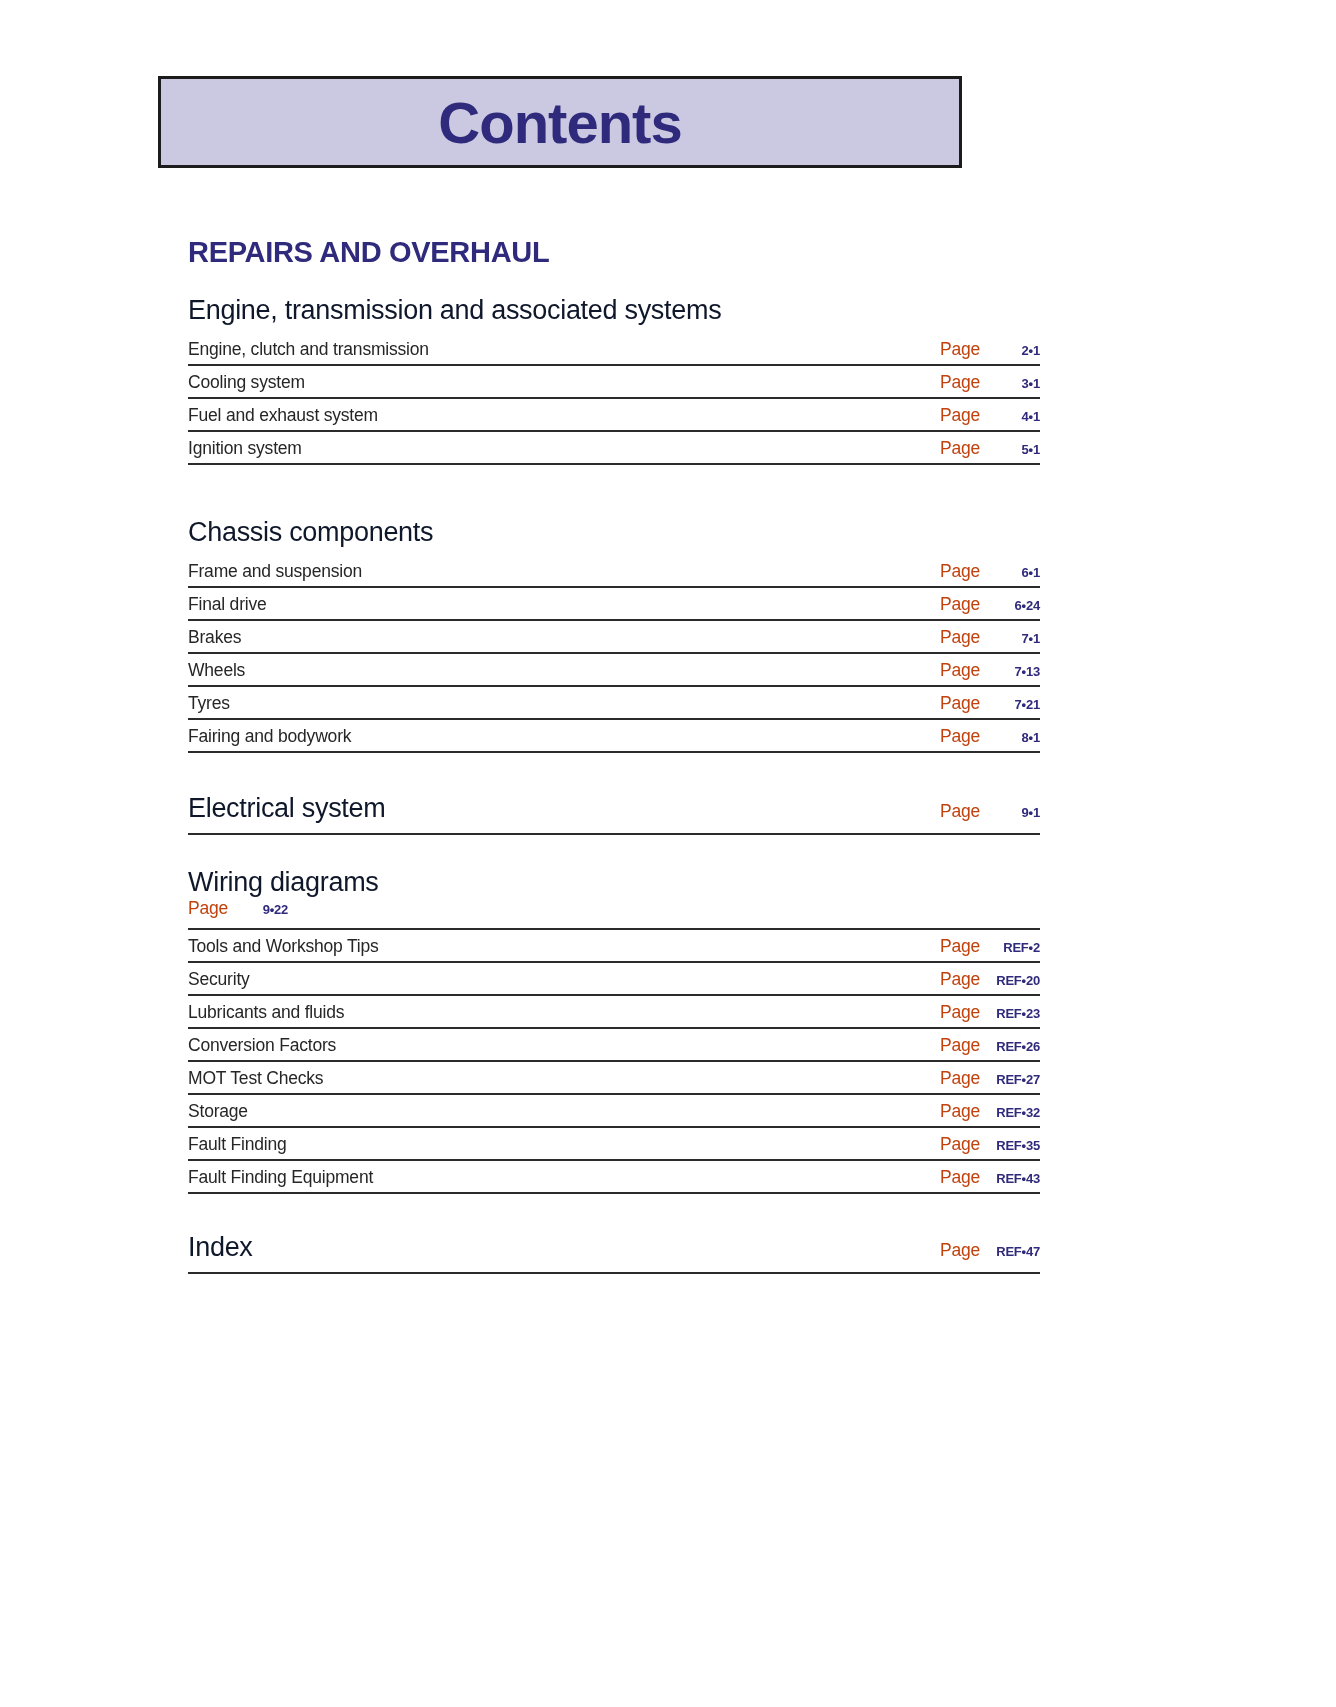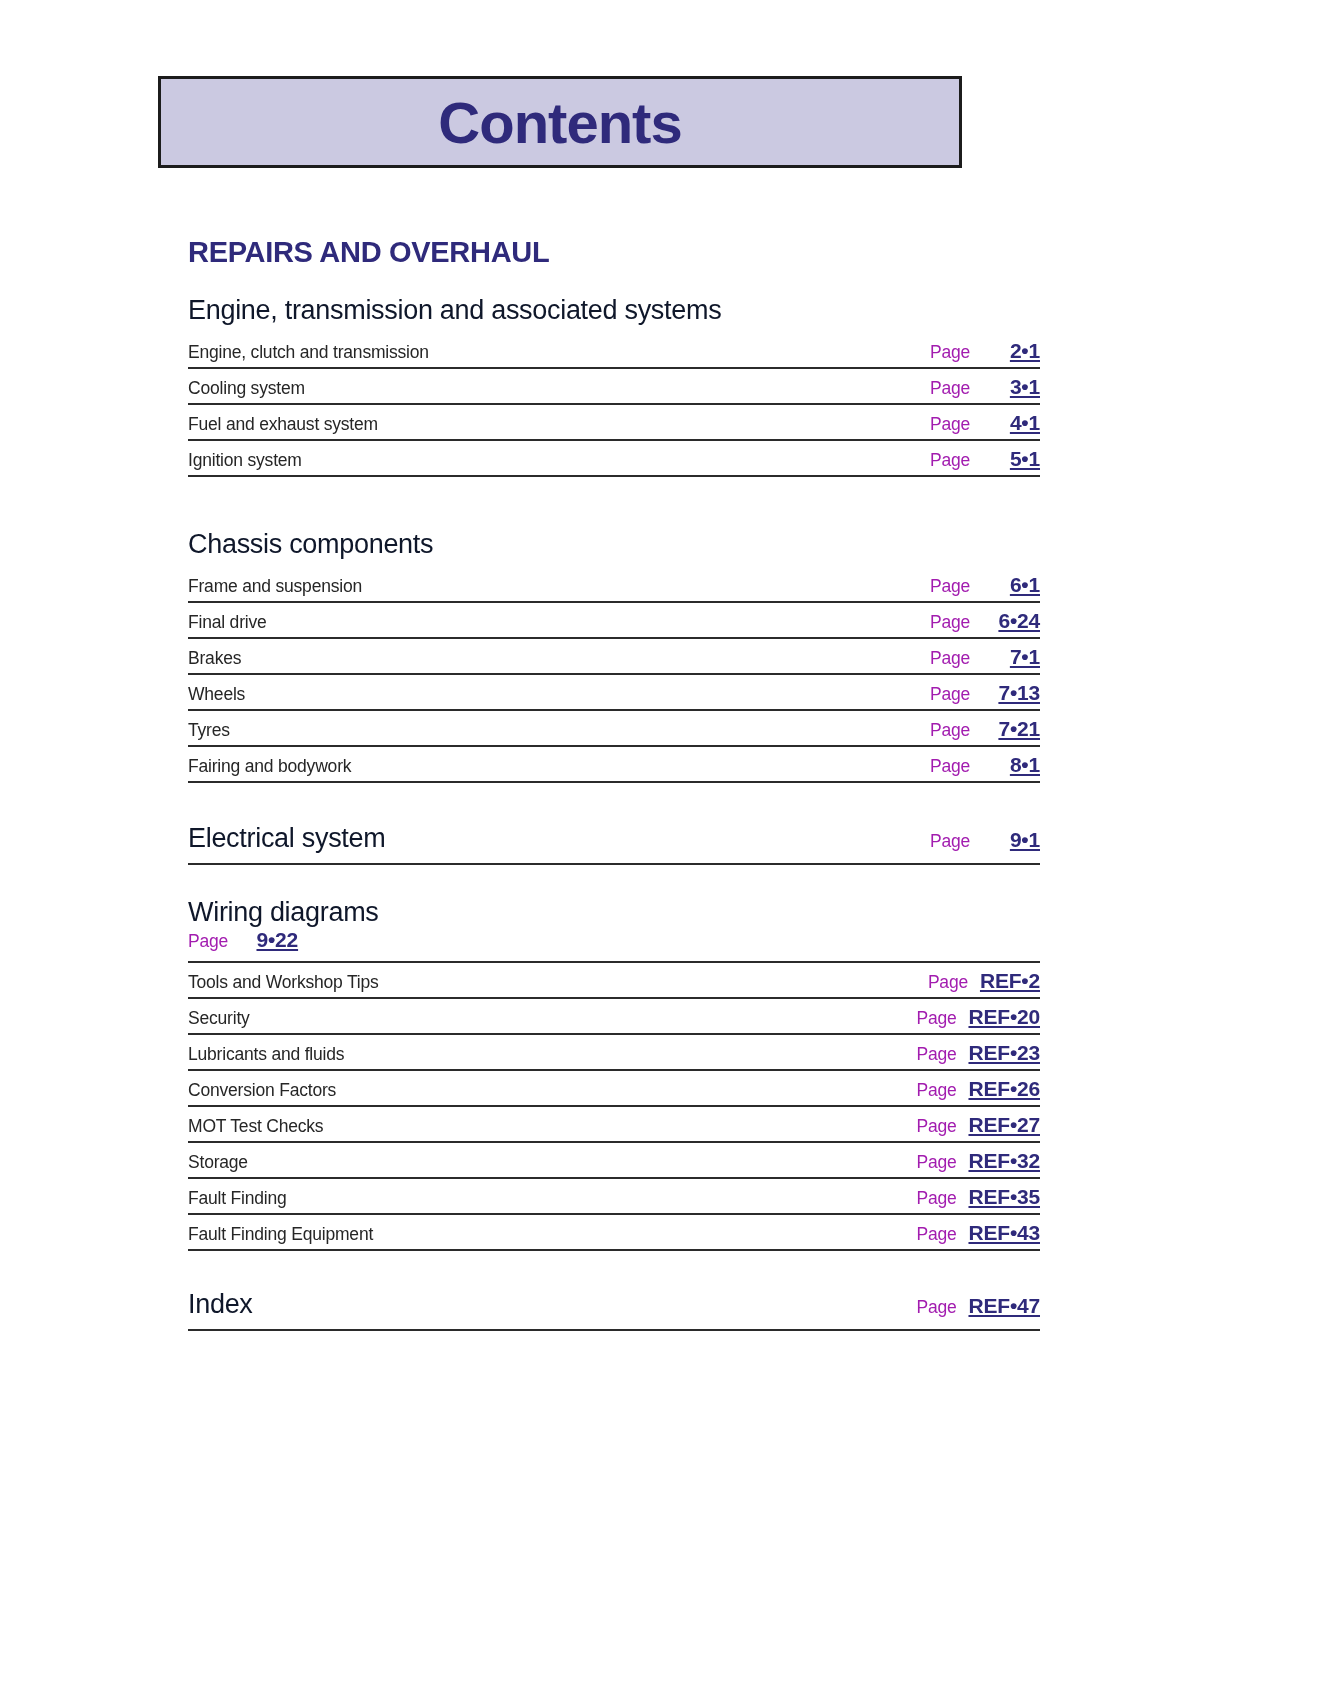--- a/index.html
+++ b/index.html
@@ -35,26 +35,25 @@
   .gt-engine { margin-top:26px; }
   .gt-chassis { margin-top:52px; }
   .toc-row {
     display:flex; justify-content:space-between; align-items:baseline;
     border-bottom:2px solid #2b2b2b;
     padding:6px 0 4px 0;
     gap:28px;
   }
   .toc-row .label { font-size:17.5px; color:#262626; letter-spacing:-0.2px; }
   .page-cluster { display:flex; align-items:baseline; }
-  .page-word { font-size:17.5px; color:#a21caf; letter-spacing:-0.2px; }
+  .page-word { font-size:17.5px; color:#c2410c; letter-spacing:-0.2px; }
   .page-num {
-    font-size:21px; font-weight:bold; color:#2f2a7b;
-    min-width:58px; text-align:right; margin-left:12px;
+    font-size:13px; font-weight:bold; color:#2f2a7b;
+    min-width:58px; text-align:right; margin-left:2px;
     letter-spacing:-0.2px;
-    text-decoration:underline;
   }
   .big-row {
     display:flex; justify-content:space-between; align-items:baseline;
     border-bottom:2px solid #2b2b2b;
     padding-bottom:9px;
   }
   .big-row .group-title { margin:0; }
   .br-electrical { margin-top:40px; }
   .br-wiring { margin-top:32px;flex-direction:column; }
   .br-index { margin-top:38px; }

